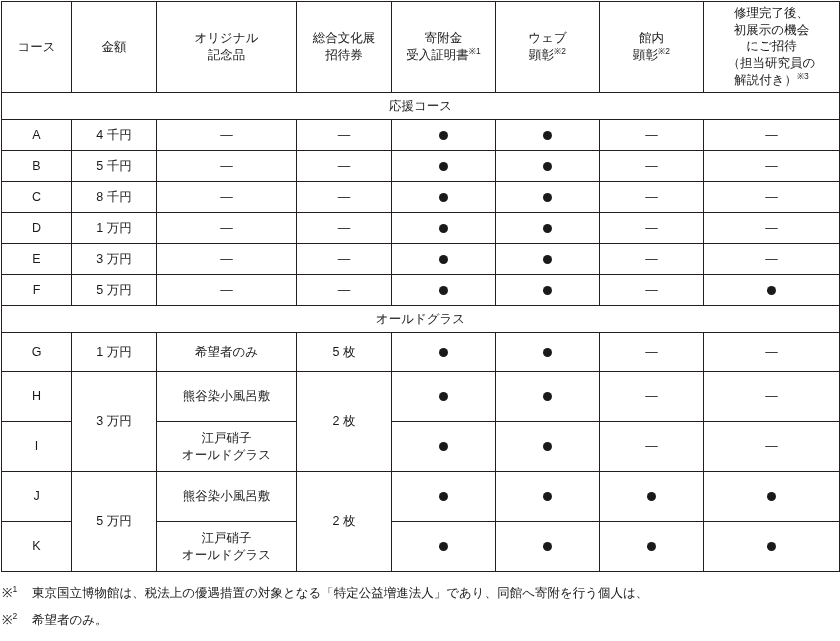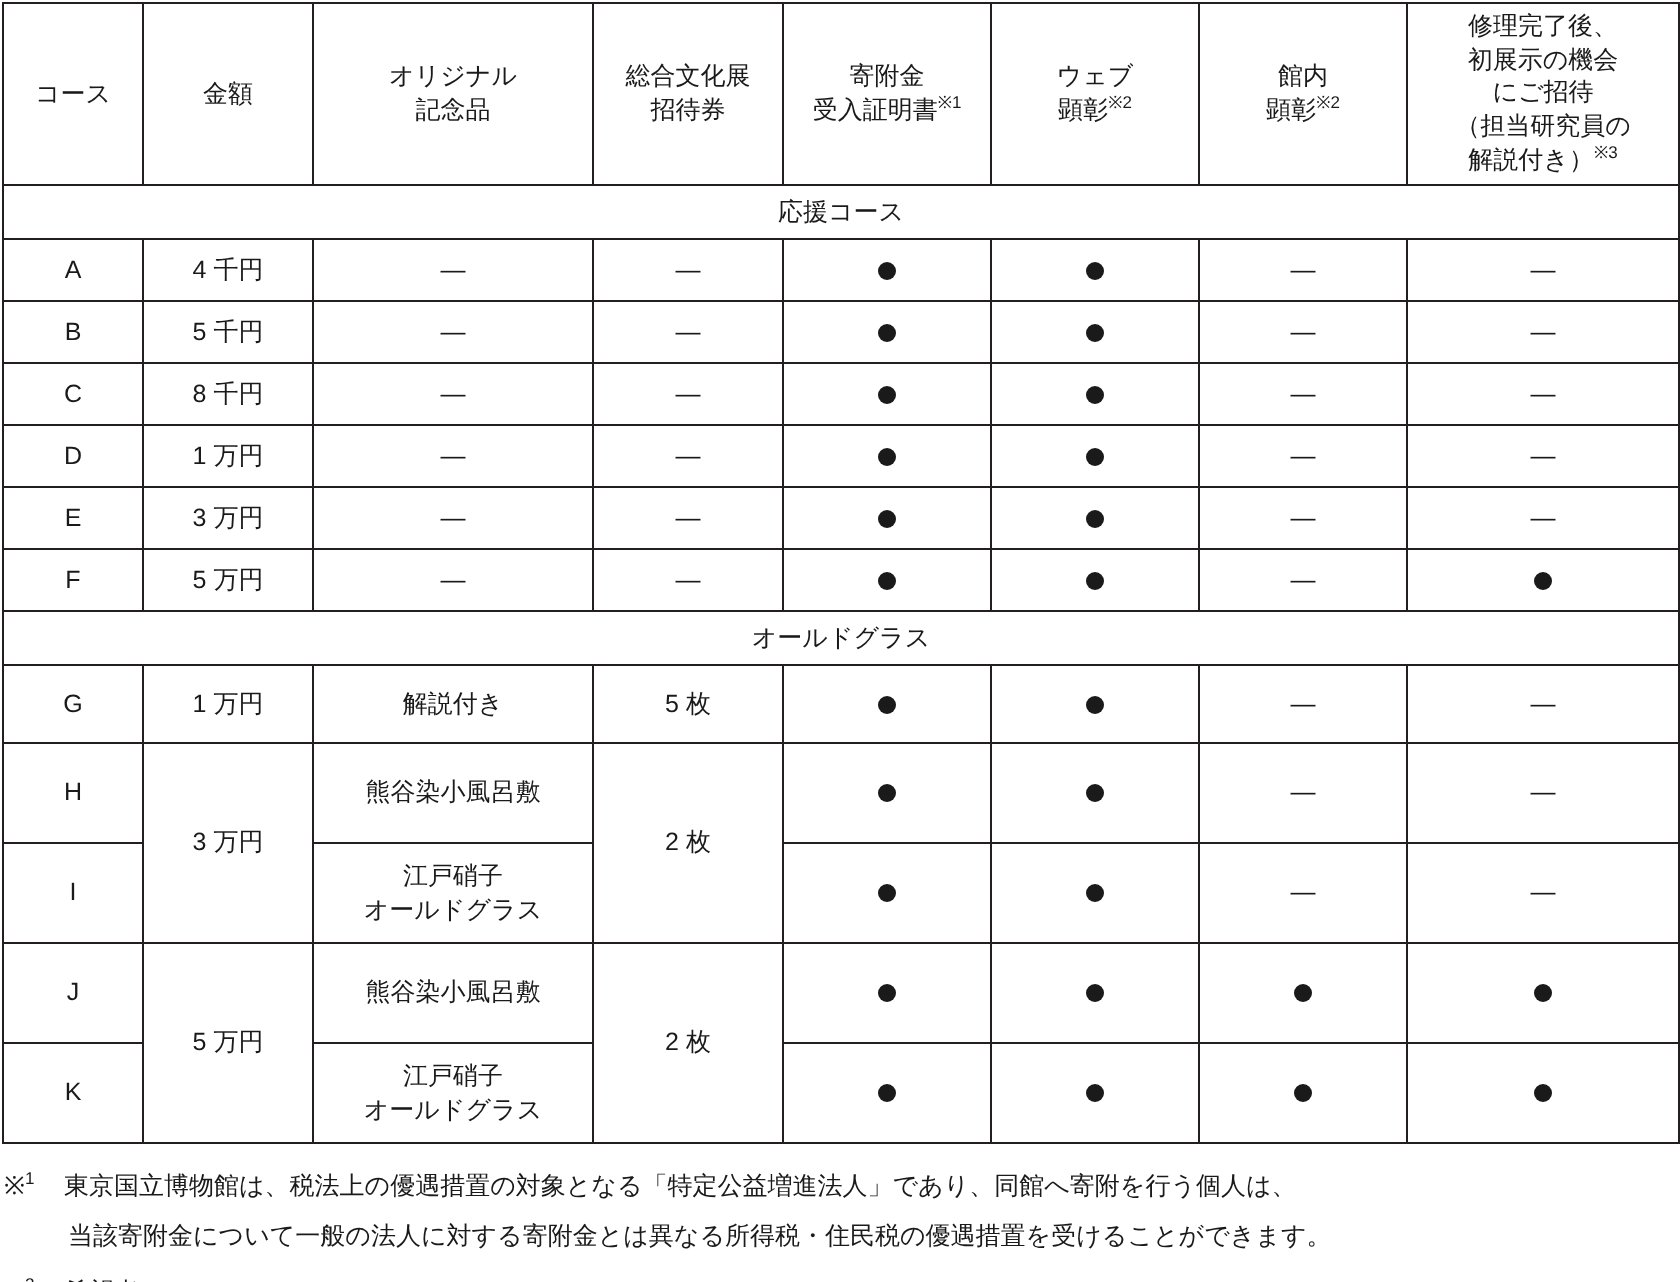--- a/index.html
+++ b/index.html
@@ -198,21 +198,21 @@
         <td><span class="dot"></span></td>
       </tr>
 
       <tr class="section-row">
         <td colspan="8">オールドグラス</td>
       </tr>
 
       <tr>
         <td style="height:34px">G</td>
         <td>1 万円</td>
-        <td class="gift-cell">解説付き</td>
+        <td class="gift-cell">希望者のみ</td>
         <td>5 枚</td>
         <td><span class="dot"></span></td>
         <td><span class="dot"></span></td>
         <td class="dash">—</td>
         <td class="dash">—</td>
       </tr>
 
       <tr>
         <td style="height:45px">H</td>
         <td rowspan="2">3 万円</td>
@@ -254,21 +254,20 @@
       </tr>
     </tbody>
   </table>
 
   <div class="notes">
 
     <div class="note-row">
       <div class="note-mark">※<span class="sup">1</span></div>
       <div class="note-body">
         <div>東京国立博物館は、税法上の優遇措置の対象となる「特定公益増進法人」であり、同館へ寄附を行う個人は、</div>
-        <div class="line2">当該寄附金について一般の法人に対する寄附金とは異なる所得税・住民税の優遇措置を受けることができます。</div>
       </div>
     </div>
 
     <div class="note-row">
       <div class="note-mark">※<span class="sup">2</span></div>
       <div class="note-body">
         <div>希望者のみ。</div>
       </div>
     </div>
 

